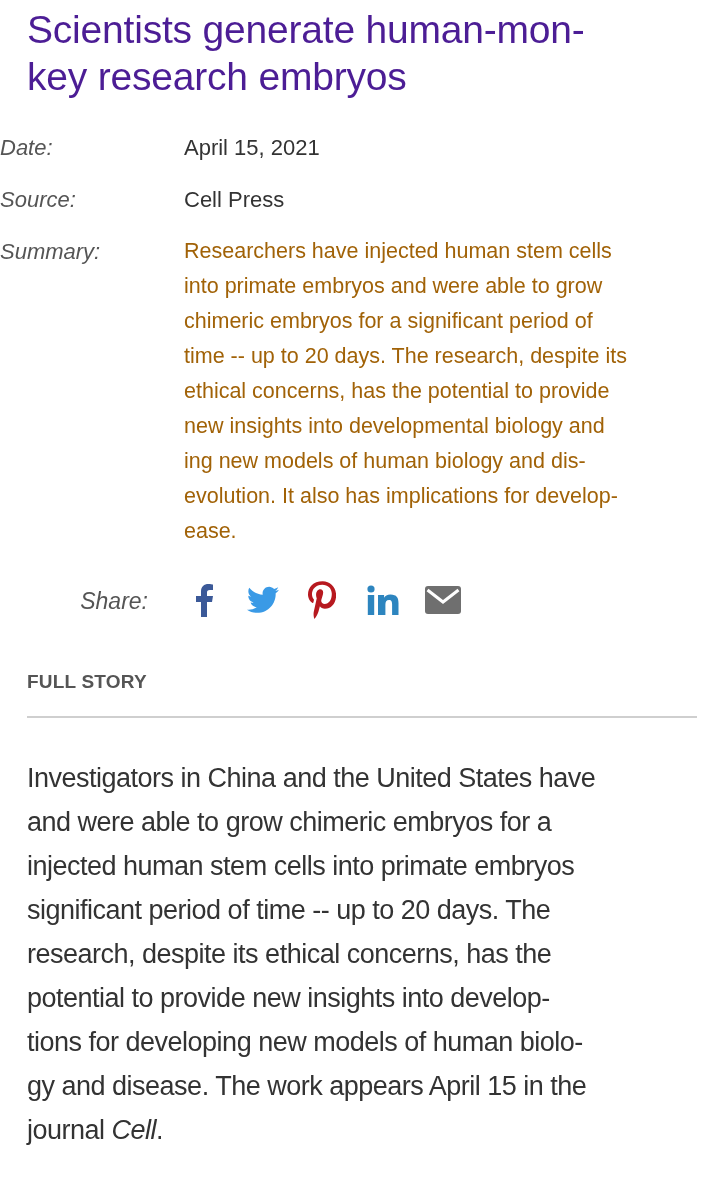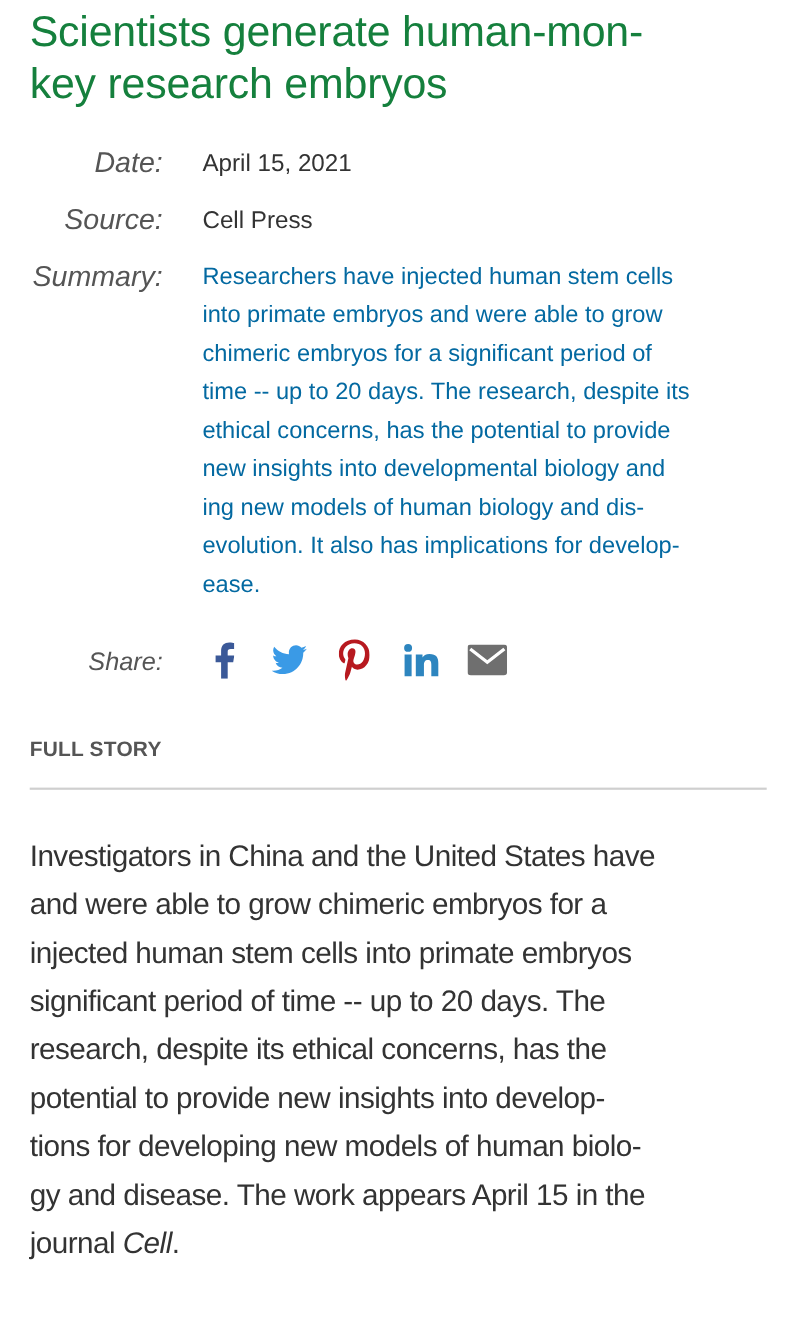--- a/index.html
+++ b/index.html
@@ -1,33 +1,33 @@
 <!DOCTYPE html>
 <html><head>
 <meta charset="utf-8">
 <style>
   html, body { margin: 0; padding: 0; background: #ffffff; }
   body { width: 724px; height: 1200px; overflow: hidden; position: relative; font-family: "Liberation Sans", sans-serif; }
   .title {
     position: absolute; left: 27px; top: 6px; width: 680px;
     font-family: "Liberation Sans", sans-serif;
-    font-size: 39px; line-height: 47px; color: #15803d; margin: 0; font-weight: normal;
+    font-size: 39px; line-height: 47px; color: #4c1d95; margin: 0; font-weight: normal;
     letter-spacing: -0.2px;
   }
   .title .l { display: block; white-space: nowrap; }
   .meta-label {
-    position: absolute; width: 148px; left: 0; text-align: right;
-    font-style: italic; font-size: 26px; color: #555555; line-height: 35px;
+    position: absolute; width: 148px; left: 0; 
+    font-style: italic; font-size: 22px; color: #555555; line-height: 35px;
   }
   .meta-val {
     position: absolute; left: 184px; font-size: 22px; color: #333333; line-height: 35px; text-align: right;
   }
   .summary {
     position: absolute; left: 184px; top: 234px; width: 520px;
-    font-size: 21.5px; line-height: 35px; color: #0369a1;
+    font-size: 21.5px; line-height: 35px; color: #a16207;
   }
   .summary .l { display: block; white-space: nowrap; }
   .share-label {
     position: absolute; left: 0; width: 148px; top: 584px; text-align: right;
     font-style: italic; font-size: 23px; color: #555555; line-height: 35px;
   }
   .share-icons { position: absolute; left: 190px; top: 580px; height: 40px; }
   .share-icon { position: absolute; top: 0; height: 40px; display: flex; align-items: center; justify-content: center; cursor: pointer; }
   .full-story {
     position: absolute; left: 27px; top: 671px; font-weight: bold; font-size: 19px; color: #555555; letter-spacing: 0.2px;

